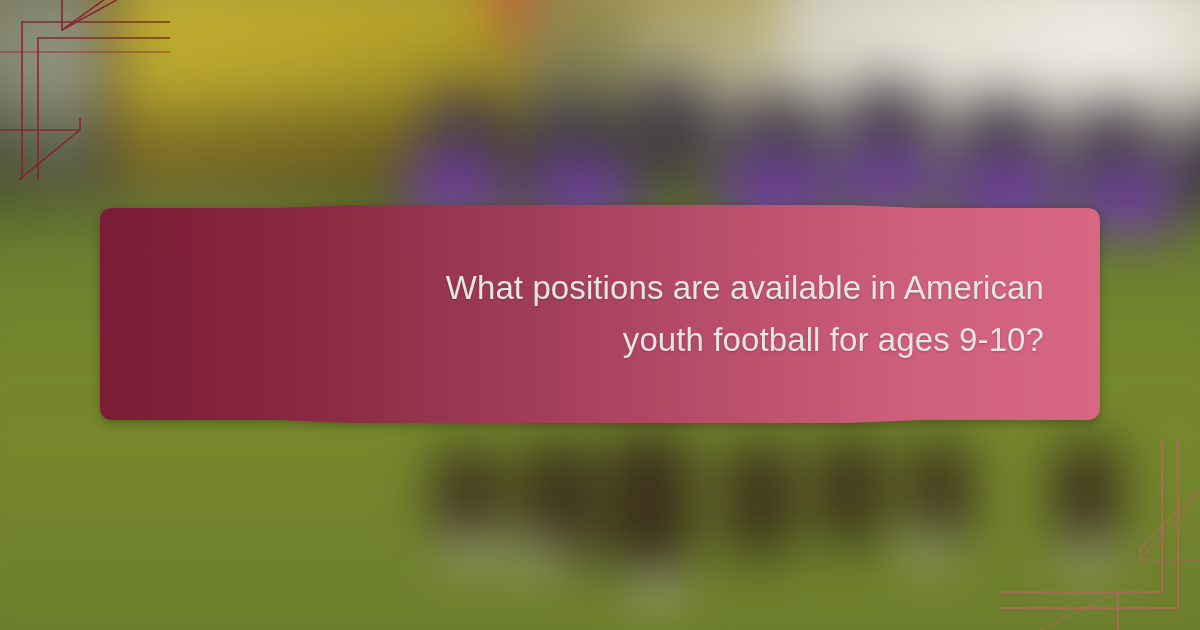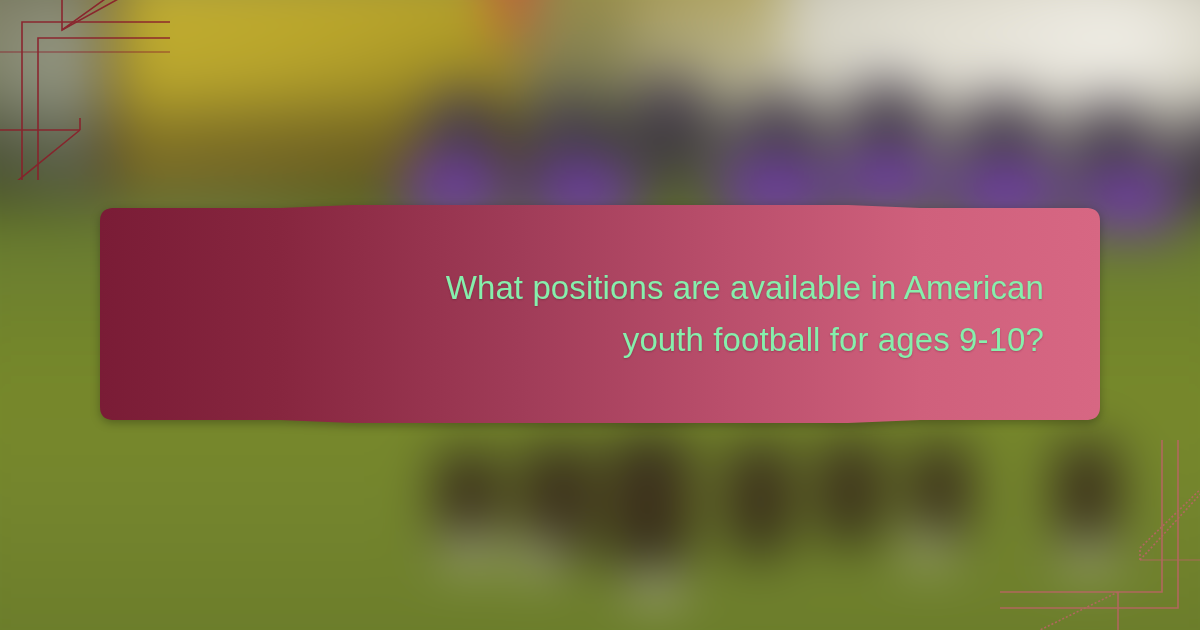--- a/index.html
+++ b/index.html
@@ -212,21 +212,21 @@
     display: block;
     filter: drop-shadow(0 3px 5px rgba(0,0,0,0.28));
   }
   #banner-text {
     position: absolute;
     left: 48px;
     right: 56px;
     top: 50%;
     transform: translateY(-50%);
     text-align: right;
-    color: #86efac;
+    color: #e5e5e5;
     font-family: "Liberation Sans", sans-serif;
     font-size: 33px;
     line-height: 1.58;
     font-weight: 400;
     letter-spacing: 0.1px;
     white-space: pre-line;
     text-shadow: 0 1px 2px rgba(80,10,35,0.30);
   }
 </style>
 </head>

